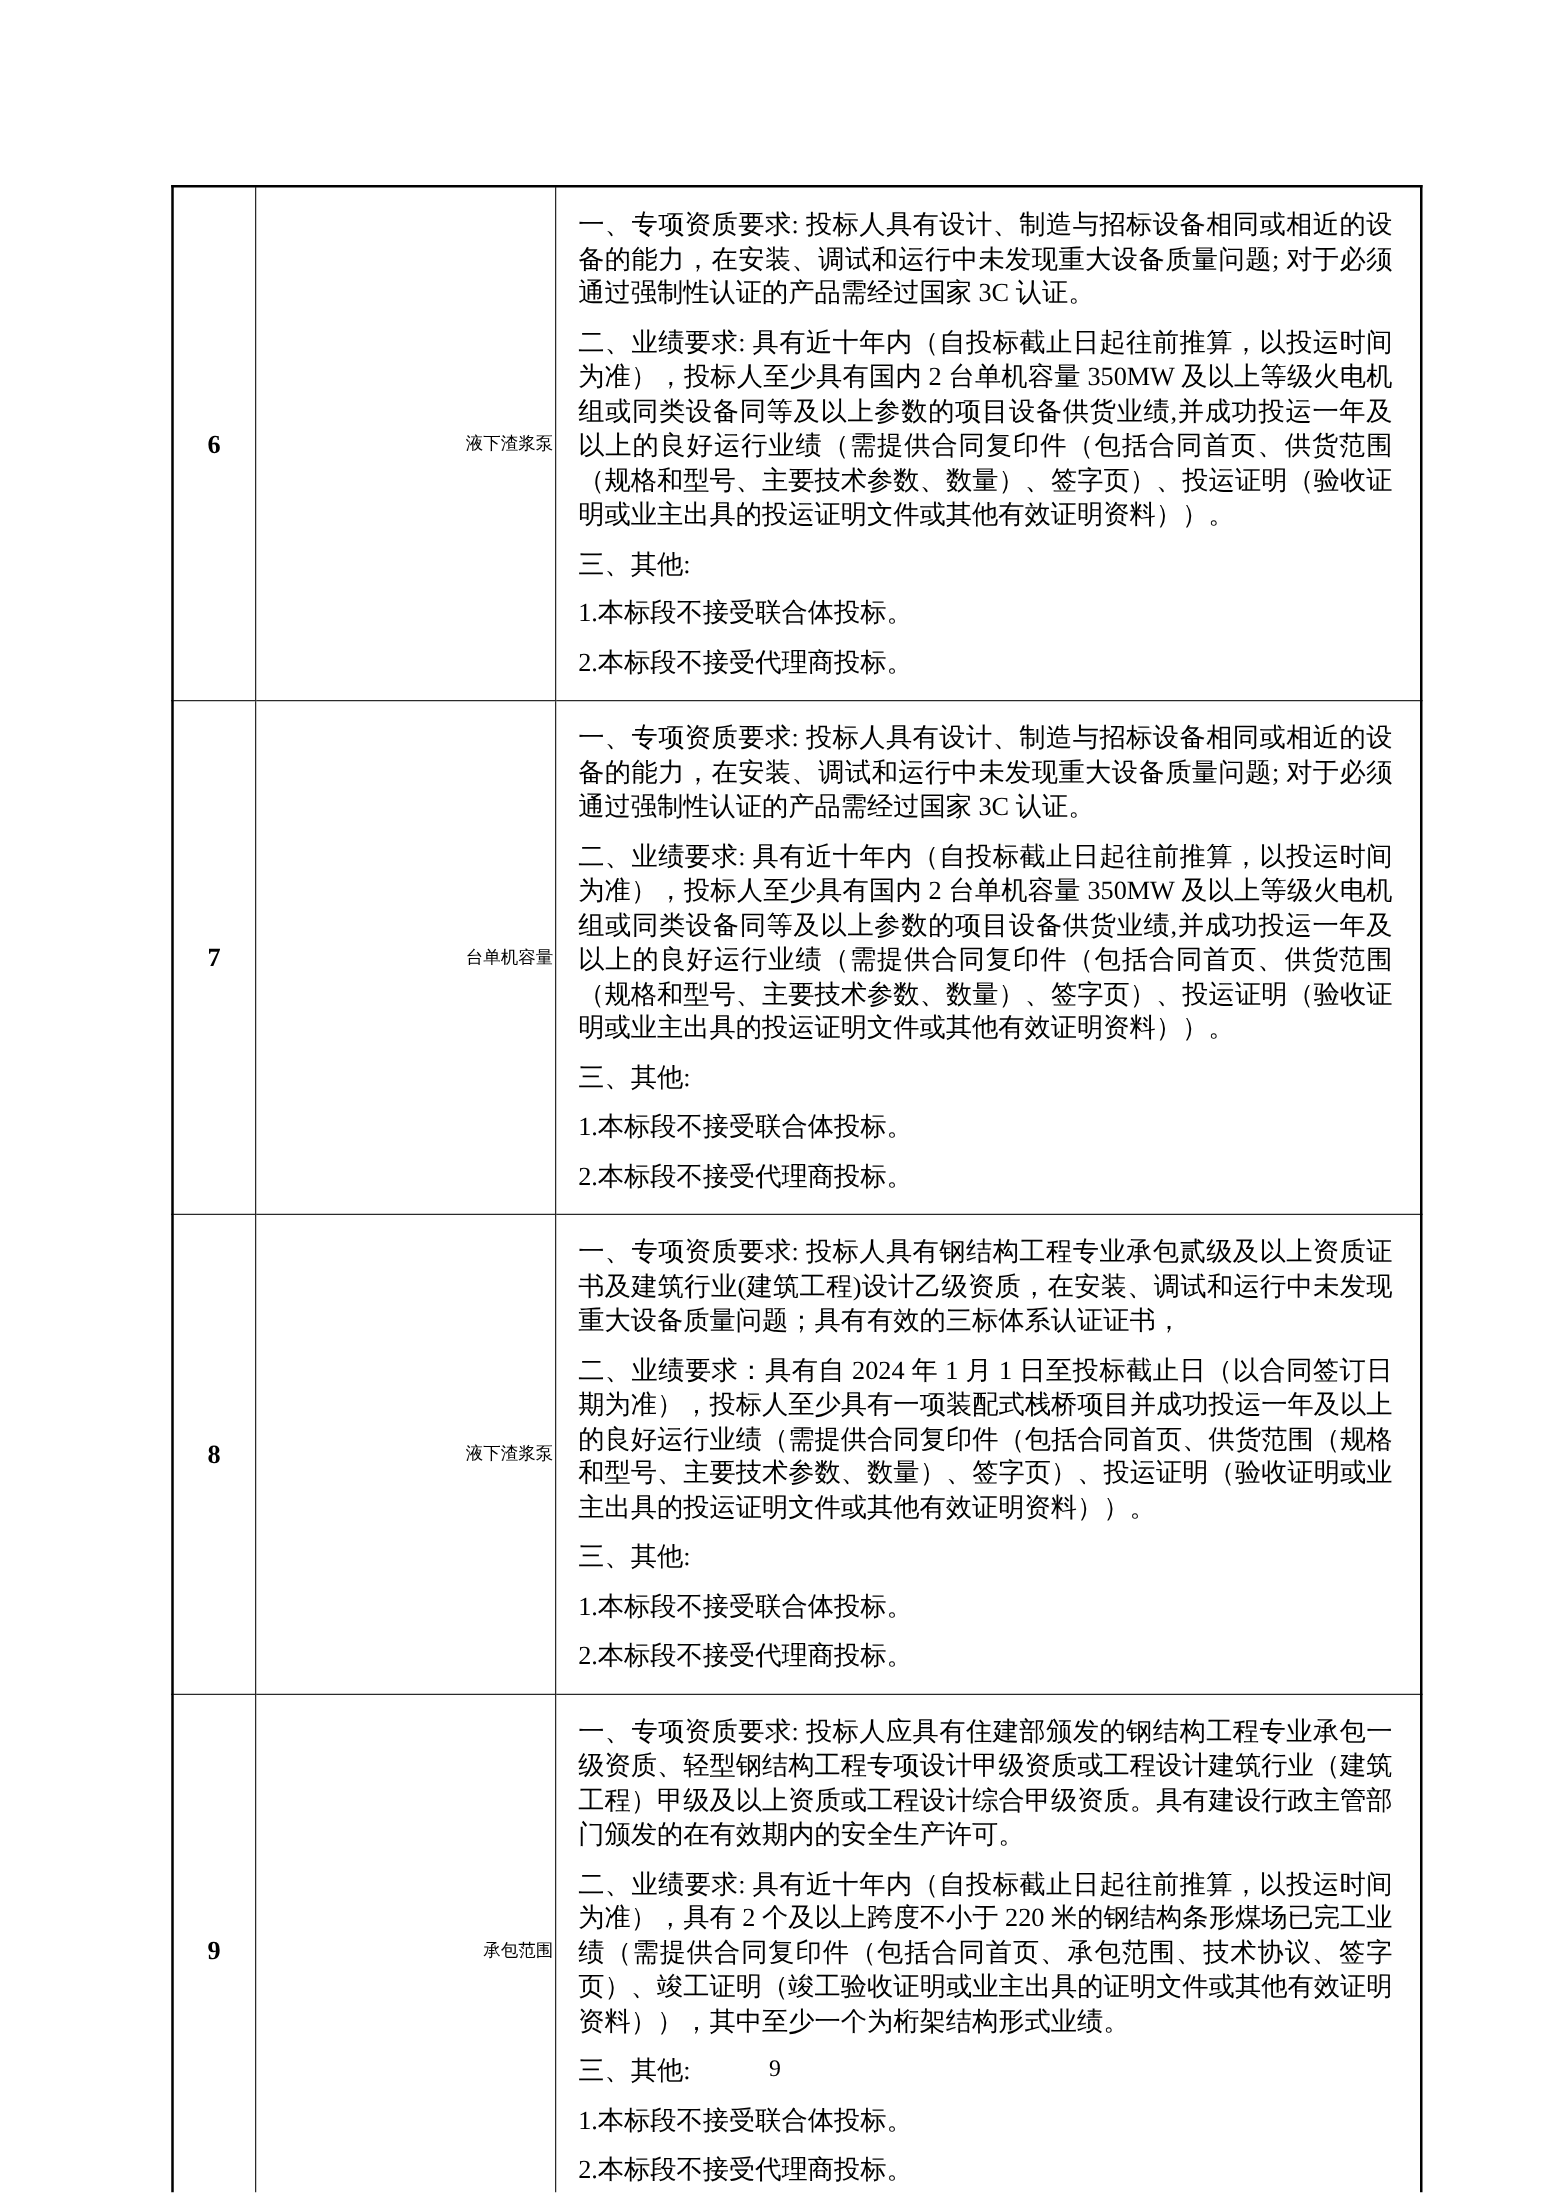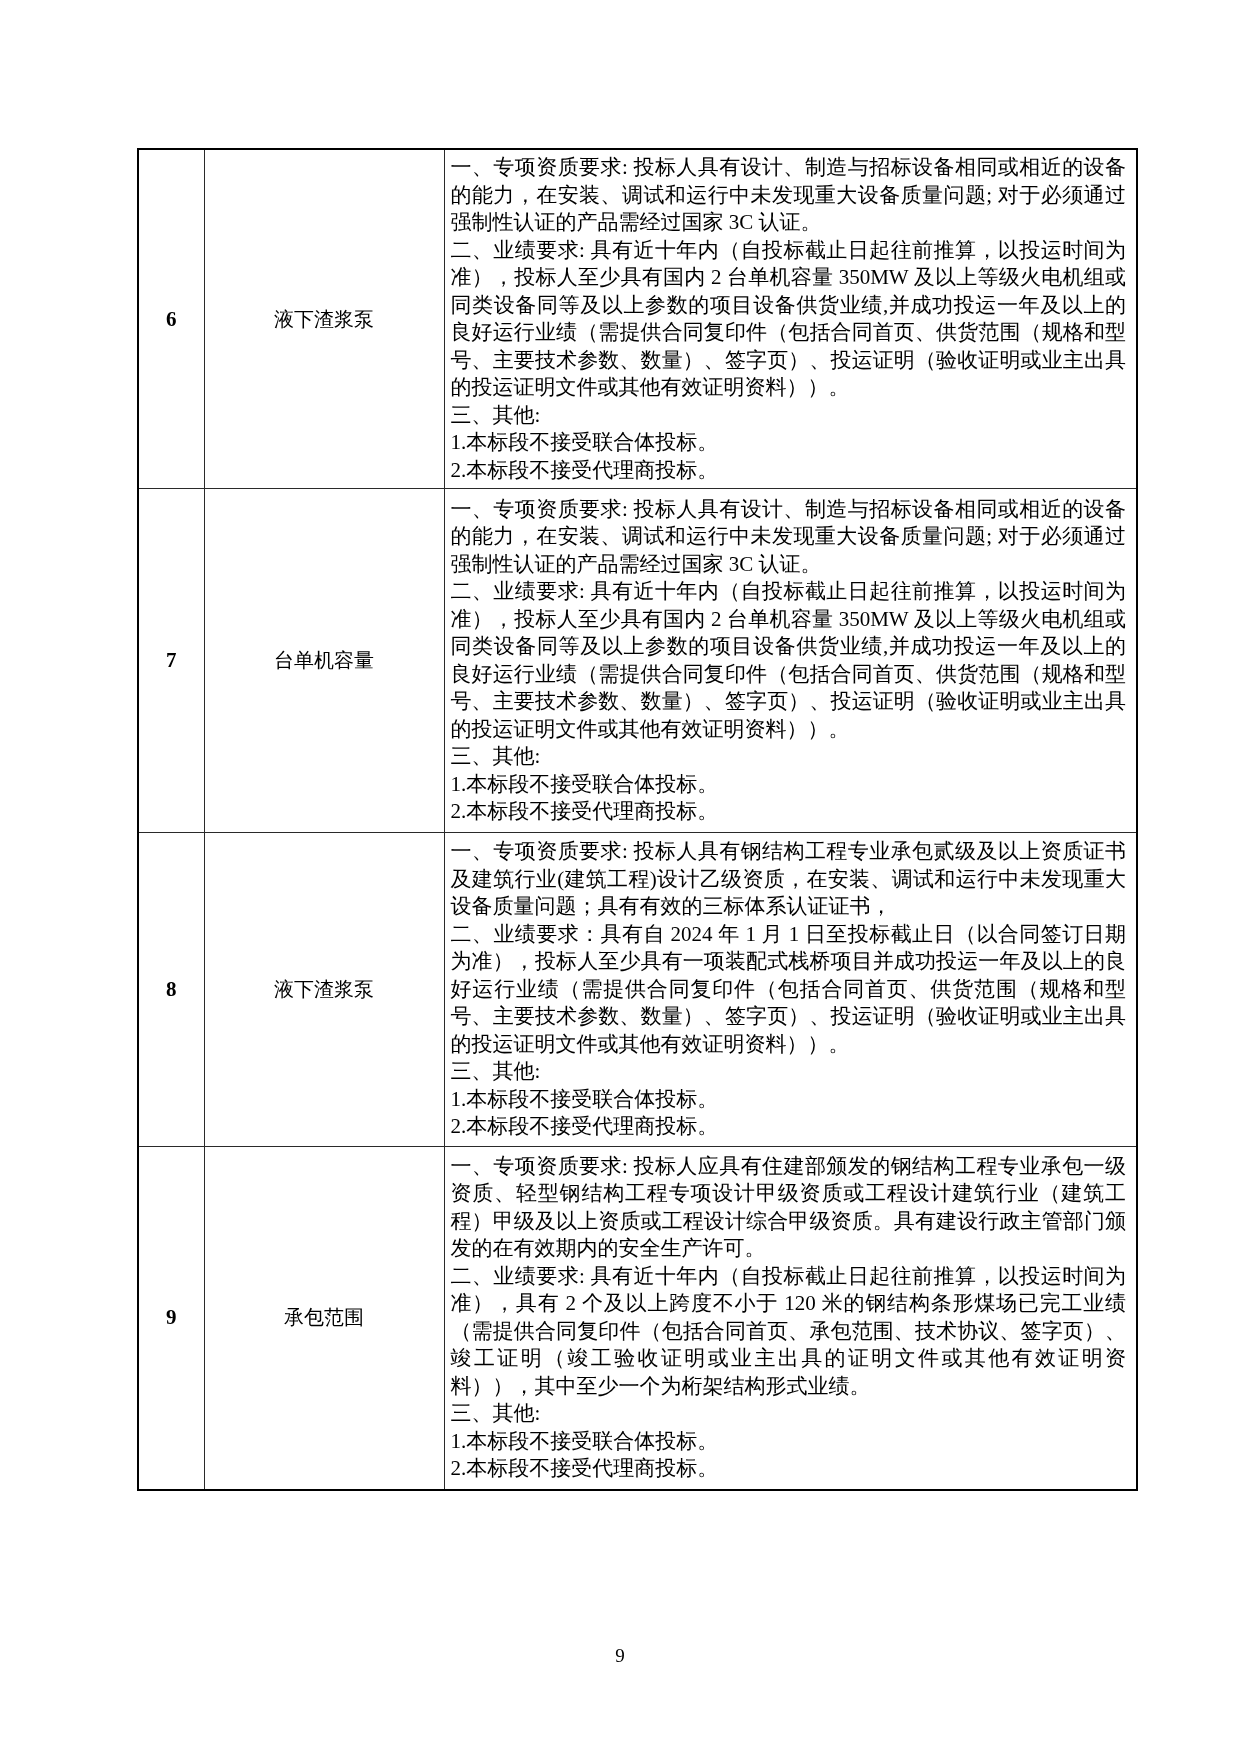--- a/index.html
+++ b/index.html
@@ -36,31 +36,31 @@
   tr.row-1 { height: 338px; }
   tr.row-2 { height: 344px; }
   tr.row-3 { height: 314px; }
   tr.row-4 { height: 343px; }
   td.col-no {
     text-align: center;
     font-size: 21px;
     font-weight: bold;
   }
   td.col-name {
-    text-align: center;
-    font-size: 20px;
+    text-align: right;
+    font-size: 14px;
   }
   td.col-req {
     vertical-align: top;
     padding: 4px 10px 4px 6px;
     font-size: 21px;
     line-height: 27.5px;
     text-align: justify;
   }
-  .para { margin: 0; }
+  .para { margin: 12px; }
   .page-number {
     position: absolute;
     top: 1645px;
     left: 0;
     width: 100%;
     text-align: center;
     font-size: 19px;
   }
 </style>
 </head>
@@ -122,21 +122,21 @@
   </tr>
         <tr class="row-4">
     <td class="col-no">
       <span>9</span>
     </td>
     <td class="col-name">
       <span>承包范围</span>
     </td>
     <td class="col-req">
             <div class="para">一、专项资质要求: 投标人应具有住建部颁发的钢结构工程专业承包一级资质、轻型钢结构工程专项设计甲级资质或工程设计建筑行业（建筑工程）甲级及以上资质或工程设计综合甲级资质。具有建设行政主管部门颁发的在有效期内的安全生产许可。</div>
-            <div class="para">二、业绩要求: 具有近十年内（自投标截止日起往前推算，以投运时间为准），具有 2 个及以上跨度不小于 120 米的钢结构条形煤场已完工业绩（需提供合同复印件（包括合同首页、承包范围、技术协议、签字页）、竣工证明（竣工验收证明或业主出具的证明文件或其他有效证明资料）），其中至少一个为桁架结构形式业绩。</div>
+            <div class="para">二、业绩要求: 具有近十年内（自投标截止日起往前推算，以投运时间为准），具有 2 个及以上跨度不小于 220 米的钢结构条形煤场已完工业绩（需提供合同复印件（包括合同首页、承包范围、技术协议、签字页）、竣工证明（竣工验收证明或业主出具的证明文件或其他有效证明资料）），其中至少一个为桁架结构形式业绩。</div>
             <div class="para">三、其他:</div>
             <div class="para">1.本标段不接受联合体投标。</div>
             <div class="para">2.本标段不接受代理商投标。</div>
           </td>
   </tr>
       </tbody>
   </table>
 
   <div class="page-number">9</div>
 </div>

